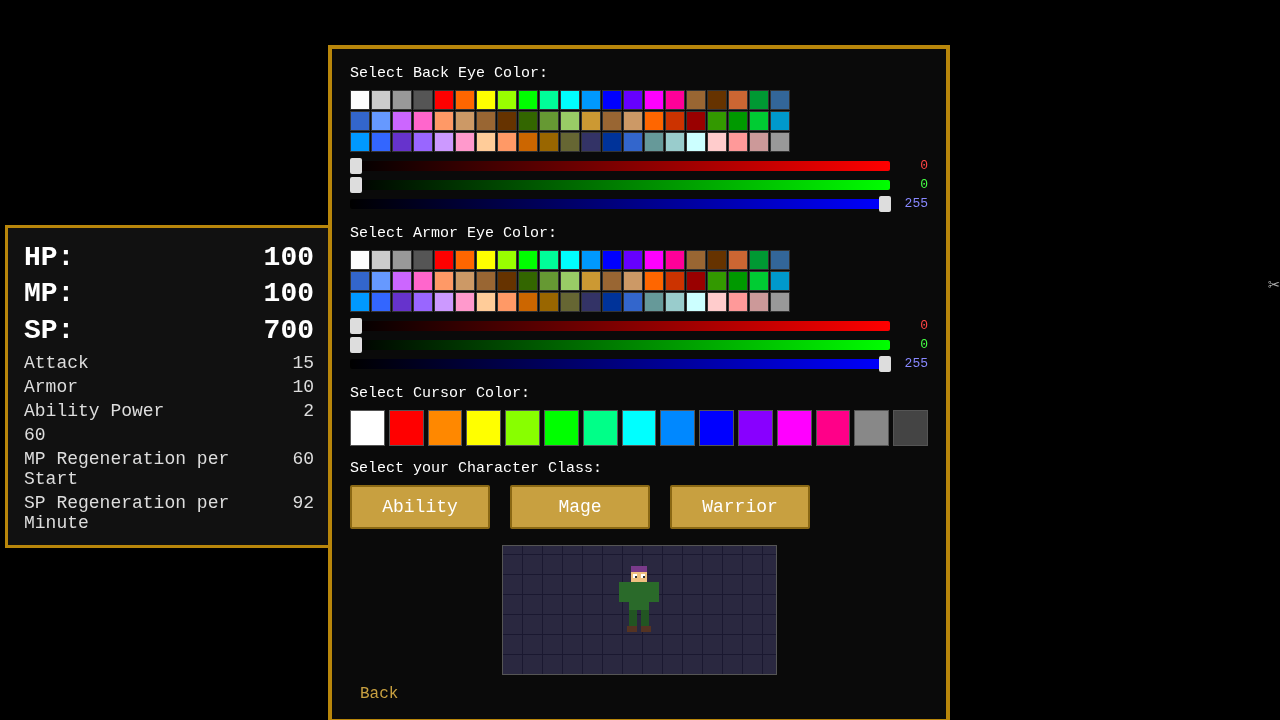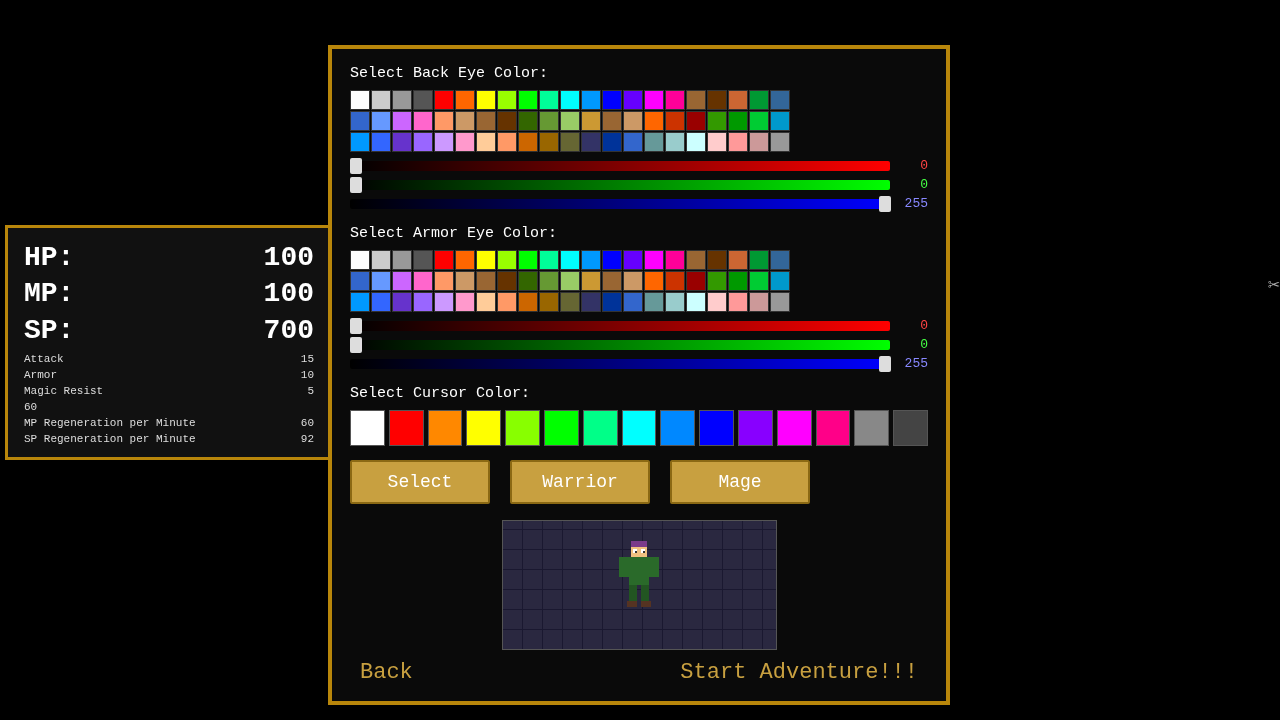--- a/index.html
+++ b/index.html
@@ -30,21 +30,21 @@
       font-size: 28px;
       font-weight: bold;
       line-height: 1.3;
     }
 
     .stat-large .val { color: #fff; }
 
     .stat-row {
       display: flex;
       justify-content: space-between;
-      font-size: 11px;
+      font-size: 18px;
       margin-top: 4px;
       color: #ddd;
     }
 
     
     .main-panel {
       position: absolute;
       left: 328px;
       top: 45px;
       width: 622px;
@@ -179,21 +179,21 @@
     .bottom-bar {
       display: flex;
       justify-content: space-between;
       align-items: center;
       margin-top: 10px;
       padding: 0 10px;
     }
 
     .back-btn {
       color: #c8a040;
-      font-size: 22px;
+      font-size: 16px;
       cursor: pointer;
       font-family: 'Courier New', monospace;
       background: none;
       border: none;
     }
 
     .start-btn {
       color: #c8a040;
       font-size: 22px;
       cursor: pointer;
@@ -237,28 +237,28 @@
   </div>
   <div class="stat-row">
     <span>Attack</span>
     <span>15</span>
   </div>
   <div class="stat-row">
     <span>Armor</span>
     <span>10</span>
   </div>
   <div class="stat-row">
-    <span>Magic Resist</span>
-    <span>5</span>
+    <span>Ability Power</span>
+    <span>2</span>
   </div>
   <div class="stat-row">
     <span>60</span>
   </div>
   <div class="stat-row">
-    <span>MP Regeneration per Minute</span>
+    <span>MP Regeneration per Start</span>
     <span>60</span>
   </div>
   <div class="stat-row">
     <span>SP Regeneration per Minute</span>
     <span>92</span>
   </div>
 </div>
 
 <div class="scissors-icon">✂</div>
 
@@ -457,24 +457,25 @@
         <div class="cursor-cell" style="background: rgb(0, 0, 255);"></div>
         <div class="cursor-cell" style="background: rgb(136, 0, 255);"></div>
         <div class="cursor-cell" style="background: rgb(255, 0, 255);"></div>
         <div class="cursor-cell" style="background: rgb(255, 0, 136);"></div>
         <div class="cursor-cell" style="background: rgb(136, 136, 136);"></div>
         <div class="cursor-cell" style="background: rgb(68, 68, 68);"></div>
       </div>
   </div>
 
   <div class="color-section">
+    <div class="section-title">Select your Character Class:</div>
     <div class="class-buttons">
-      <button class="class-btn">Select</button>
+      <button class="class-btn">Ability</button>
+      <button class="class-btn">Mage</button>
       <button class="class-btn">Warrior</button>
-      <button class="class-btn">Mage</button>
     </div>
   </div>
 
   <div class="char-preview">
     <svg viewBox="0 0 24 40" width="48" height="80" style="position:absolute;left:50%;top:50%;transform:translate(-50%,-55%);image-rendering:pixelated;">
 
       <rect x="8" y="0" width="8" height="8" fill="#7a3a8a"></rect>
 
       <rect x="8" y="3" width="8" height="5" fill="#f0c080"></rect>
 
@@ -491,16 +492,15 @@
       <rect x="7" y="22" width="4" height="10" fill="#225522"></rect>
       <rect x="13" y="22" width="4" height="10" fill="#225522"></rect>
 
       <rect x="6" y="30" width="5" height="3" fill="#553322"></rect>
       <rect x="13" y="30" width="5" height="3" fill="#553322"></rect>
     </svg>
   </div>
 
   <div class="bottom-bar">
     <button class="back-btn">Back</button>
-    <button class="start-btn">Start Adventure!!!</button>
   </div>
 
 </div>
 
 </body></html>

